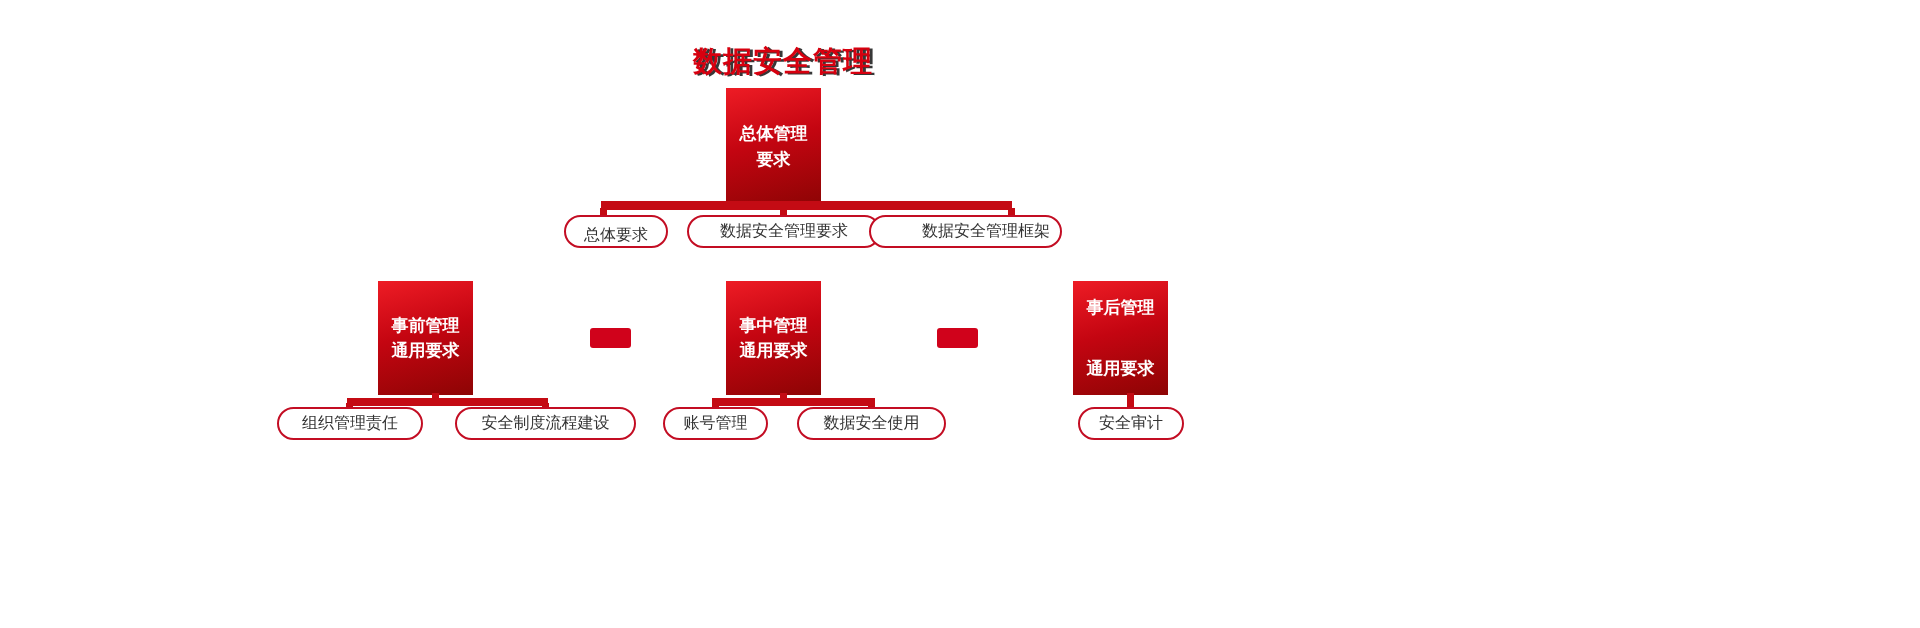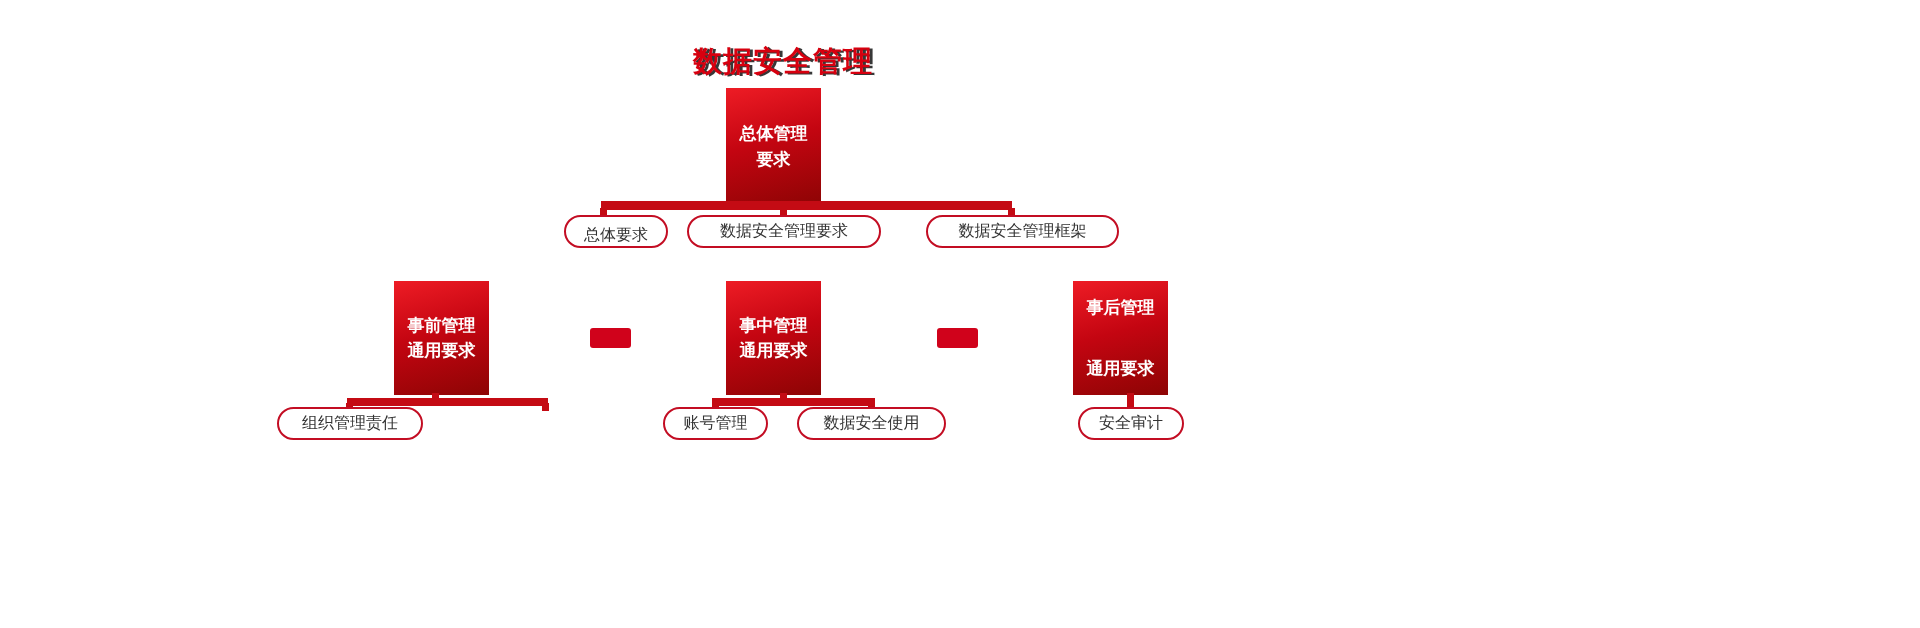--- a/index.html
+++ b/index.html
@@ -94,25 +94,25 @@
   <div class="vstub" style="left:600px; top:208px; height:10px;"></div>
   <div class="vstub" style="left:780px; top:208px; height:10px;"></div>
   <div class="vstub" style="left:1008px; top:208px; height:10px;"></div>
 
   <div class="pill" style="left:564px; top:215px; width:104px;align-items:flex-end;">
     <span>总体要求</span>
   </div>
   <div class="pill" style="left:687px; top:215px; width:194px;align-items:center;">
     <span>数据安全管理要求</span>
   </div>
-  <div class="pill" style="left:926px; top:215px; width:193px;">
+  <div class="pill" style="left:869px; top:215px; width:193px;justify-content:flex-end;">
     <span>数据安全管理框架</span>
   </div>
 
-  <div class="node-box" style="left:378px; top:281px; height:114px;margin-left:16px;">
+  <div class="node-box" style="left:378px; top:281px; height:114px;">
     <div>事前管理</div>
     <div>通用要求</div>
   </div>
 
   <div class="dash" style="left:590px; top:328px;"></div>
 
   <div class="node-box" style="left:726px; top:281px; height:114px;">
     <div>事中管理</div>
     <div>通用要求</div>
   </div>
@@ -125,20 +125,23 @@
   </div>
 
   <div class="vstub" style="left:432px; top:393px; height:8px;"></div>
   <div class="hbar" style="left:347px; top:398px; width:201px; height:8px;"></div>
   <div class="vstub" style="left:346px; top:403px; height:8px;"></div>
   <div class="vstub" style="left:542px; top:403px; height:8px;"></div>
 
   <div class="pill" style="left:277px; top:407px; width:146px;">
     <span>组织管理责任</span>
   </div>
+  <div class="pill" style="left:455px; top:407px; width:181px;">
+    <span>安全制度流程建设</span>
+  </div>
 
   <div class="vstub" style="left:780px; top:393px; height:8px;"></div>
   <div class="hbar" style="left:712px; top:398px; width:163px; height:8px;"></div>
   <div class="vstub" style="left:712px; top:403px; height:8px;"></div>
   <div class="vstub" style="left:868px; top:403px; height:8px;"></div>
 
   <div class="pill" style="left:663px; top:407px; width:105px;">
     <span>账号管理</span>
   </div>
   <div class="pill" style="left:797px; top:407px; width:149px;">

